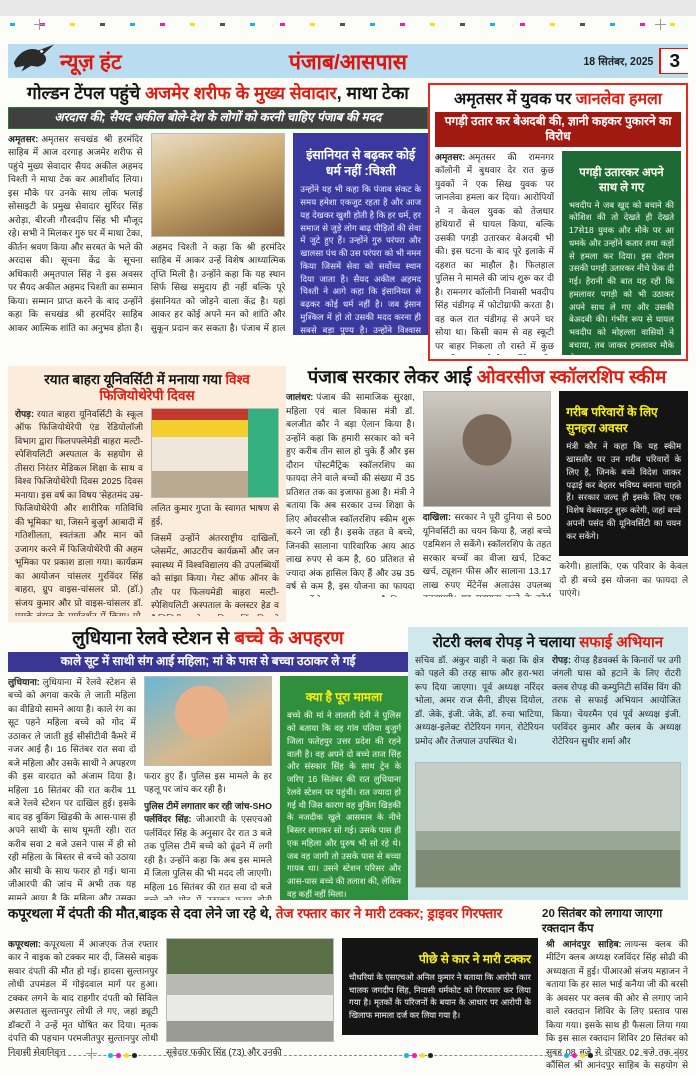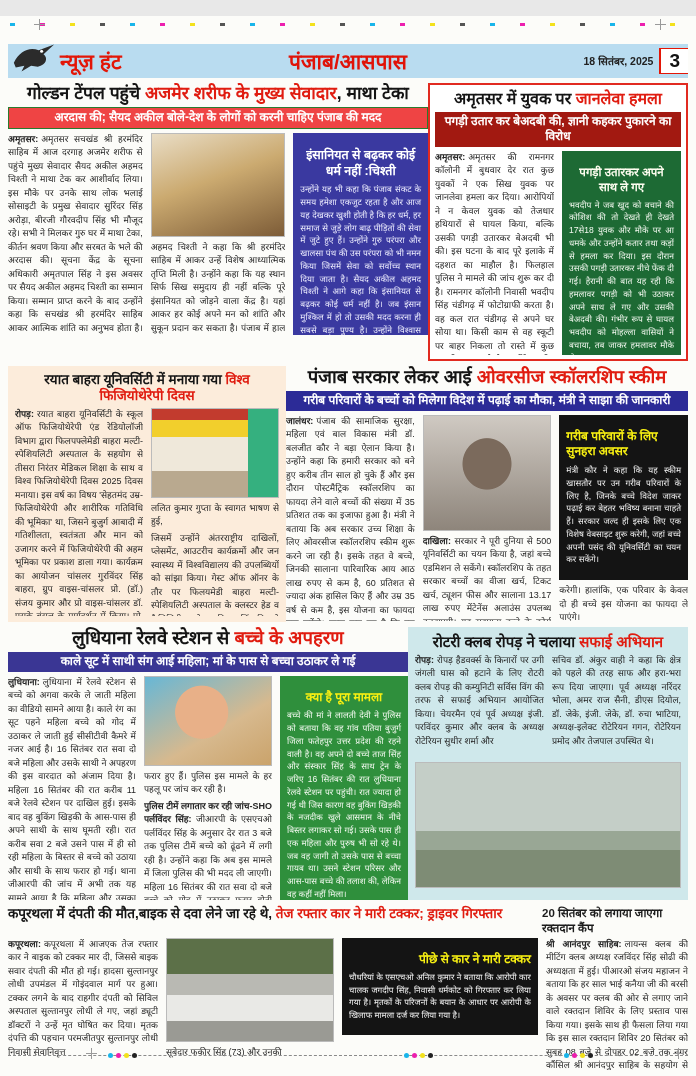--- a/index.html
+++ b/index.html
@@ -19,21 +19,21 @@
   .section-name{position:absolute;left:0;right:0;text-align:center;font-weight:bold;font-size:21px;color:#e01308;}
   .m-right{margin-left:auto;display:flex;align-items:center;gap:6px;}
   .date{font-weight:bold;font-size:10.5px;color:#222;}
   .pageno{background:#fff;border-left:2px solid #e31607;border-top:1px solid #e31607;border-bottom:1px solid #e31607;
           font-weight:bold;font-size:19px;padding:1px 8px;color:#111;}
   
   .row{display:flex;gap:0;margin:5px 8px 0;}
   .hl{margin:0 0 3px;font-weight:bold;color:#141414;text-align:center;line-height:1.22;}
   .red{color:#e01c10;}
   .bar{color:#fff;font-weight:bold;text-align:center;font-size:12px;padding:2px 4px;margin-bottom:4px;line-height:1.3;}
-  .bar-green{background:#ef4444;border:1px solid #2a7a2e;}
+  .bar-green{background:#404040;border:1px solid #2a7a2e;font-style:italic;}
   .bar-maroon{background:#a21911;}
   .bar-blue{background:#2c2b97;}
   .bar-navy{background:#3a3694;}
   .cols{display:flex;gap:8px;overflow:hidden;}
   .col{flex:1;min-width:0;overflow:hidden;}
   .col p{margin:0 0 3px;font-size:9px;line-height:1.5;text-align:justify;color:#262626;}
   .dl{font-weight:bold;margin-right:3px;}
   .b{font-weight:bold;}
   .photo{width:100%;border:1px solid #bbb;box-sizing:border-box;margin-bottom:4px;}
   .caption{font-size:8.5px;text-align:center;line-height:1.35;margin:0 0 3px;color:#333;}
@@ -174,21 +174,20 @@
         <div class="col">
           <div class="photo ph-physio"></div>
           <p class="caption">ललित कुमार गुप्ता के स्वागत भाषण से हुई,</p>
           <p>जिसमें उन्होंने अंतरराष्ट्रीय दाखिलों, प्लेसमेंट, आउटरीच कार्यक्रमों और जन स्वास्थ्य में विश्वविद्यालय की उपलब्धियों को सांझा किया। गेस्ट ऑफ ऑनर के तौर पर फिलयमेडी बाहरा मल्टी-स्पेशियलिटी अस्पताल के क्लस्टर हेड व फैसिलिटी डायरेक्टर विवान सिंह गिल ने संबोधित किया और विद्यार्थियों के लिए स्टूडेंट वेलनेस कार्ड लॉन्च किए। कार्यक्रम की मुख्य मेहमान, चंडीगढ़ की मेयर हरप्रीत कौर बबला ने विभाग की सामाजिक तौर पर अकादमिक कार्यक्रम की सराहना की।</p>
         </div>
       </div>
     </section>
 
     <section class="art-sch">
       <h1 class="hl hl-sch"><span>पंजाब सरकार लेकर आई </span><span class="red">ओवरसीज स्कॉलरशिप स्कीम</span></h1>
-      <div class="bar bar-blue">गरीब परिवारों के बच्चों को मिलेगा विदेश में पढ़ाई का मौका, मंत्री ने साझा की जानकारी</div>
       <div class="cols cols-sch">
         <div class="col">
           <p><span class="dl">जालंधर:</span><span>पंजाब की सामाजिक सुरक्षा, महिला एवं बाल विकास मंत्री डॉ. बलजीत कौर ने बड़ा ऐलान किया है। उन्होंने कहा कि हमारी सरकार को बने हुए करीब तीन साल हो चुके हैं और इस दौरान पोस्टमैट्रिक स्कॉलरशिप का फायदा लेने वाले बच्चों की संख्या में 35 प्रतिशत तक का इजाफा हुआ है। मंत्री ने बताया कि अब सरकार उच्च शिक्षा के लिए ओवरसीज स्कॉलरशिप स्कीम शुरू करने जा रही है। इसके तहत वे बच्चे, जिनकी सालाना पारिवारिक आय आठ लाख रुपए से कम है, 60 प्रतिशत से ज्यादा अंक हासिल किए हैं और उम्र 35 वर्ष से कम है, इस योजना का फायदा उठा सकेंगे। खास बात यह है कि इस स्कीम में 30 प्रतिशत हिस्सेदारी लड़कियों के लिए आरक्षित होगी।</span></p>
 
         </div>
         <div class="col">
           <div class="photo ph-minister"></div>
           <p><span class="b">दाखिला:</span> <span>सरकार ने पूरी दुनिया से 500 यूनिवर्सिटी का चयन किया है, जहां बच्चे एडमिशन ले सकेंगे। स्कॉलरशिप के तहत सरकार बच्चों का वीजा खर्च, टिकट खर्च, ट्यूशन फीस और सालाना 13.17 लाख रुपए मेंटेनेंस अलाउंस उपलब्ध करवाएगी। यह सहायता बच्चे के कोर्स की अवधि के अनुसार-चाहे तीन साल का हो या चार साल का-दी जाएगी। इसके साथ ही मेडिकल बीमा का खर्च भी सरकार वहन</span></p>
         </div>
         <div class="col">
@@ -223,24 +222,24 @@
             <p>बच्चे की मां ने लालती देवी ने पुलिस को बताया कि वह गांव पतिया बुजुर्ग जिला फतेहपुर उत्तर प्रदेश की रहने वाली है। वह अपने दो बच्चे ताज सिंह और संस्कार सिंह के साथ ट्रेन के जरिए 16 सितंबर की रात लुधियाना रेलवे स्टेशन पर पहुंची। रात ज्यादा हो गई थी जिस कारण वह बुकिंग खिड़की के नजदीक खुले आसमान के नीचे बिस्तर लगाकर सो गई। उसके पास ही एक महिला और पुरुष भी सो रहे थे। जब वह जागी तो उसके पास से बच्चा गायब था। उसने स्टेशन परिसर और आस-पास बच्चे की तलाश की, लेकिन वह कहीं नहीं मिला।</p>
           </div>
         </div>
       </div>
     </section>
 
     <section class="art-rot">
       <h1 class="hl hl-rot"><span>रोटरी क्लब रोपड़ ने चलाया </span><span class="red">सफाई अभियान</span></h1>
       <div class="cols cols-rot">
         <div class="col">
+          <p>सचिव डॉ. अंकुर वाही ने कहा कि क्षेत्र को पहले की तरह साफ और हरा-भरा रूप दिया जाएगा। पूर्व अध्यक्ष नरिंदर भोला, अमर राज सैनी, डीएस दियोल, डॉ. जेके, इंजी. जेके, डॉ. रुचा भाटिया, अध्यक्ष-इलेक्ट रोटेरियन गगन, रोटेरियन प्रमोद और तेजपाल उपस्थित थे।</p>
+        </div>
+        <div class="col">
           <p><span class="dl">रोपड़:</span><span>रोपड़ हैडवर्क्स के किनारों पर उगी जंगली घास को हटाने के लिए रोटरी क्लब रोपड़ की कम्युनिटी सर्विस विंग की तरफ से सफाई अभियान आयोजित किया। चेयरमैन एवं पूर्व अध्यक्ष इंजी. परविंदर कुमार और क्लब के अध्यक्ष रोटेरियन सुधीर शर्मा और</span></p>
-        </div>
-        <div class="col">
-          <p>सचिव डॉ. अंकुर वाही ने कहा कि क्षेत्र को पहले की तरह साफ और हरा-भरा रूप दिया जाएगा। पूर्व अध्यक्ष नरिंदर भोला, अमर राज सैनी, डीएस दियोल, डॉ. जेके, इंजी. जेके, डॉ. रुचा भाटिया, अध्यक्ष-इलेक्ट रोटेरियन गगन, रोटेरियन प्रमोद और तेजपाल उपस्थित थे।</p>
         </div>
       </div>
       <div class="photo ph-rotary"></div>
     </section>
   </div>
 
   <div class="row4-head">
     <h1 class="hl hl-acc"><span>कपूरथला में दंपती की मौत,बाइक से दवा लेने जा रहे थे, </span><span class="red">तेज रफ्तार कार ने मारी टक्कर; ड्राइवर गिरफ्तार</span></h1>
     <h2 class="hl-blood">20 सितंबर को लगाया जाएगा रक्तदान कैंप</h2>
   </div>

